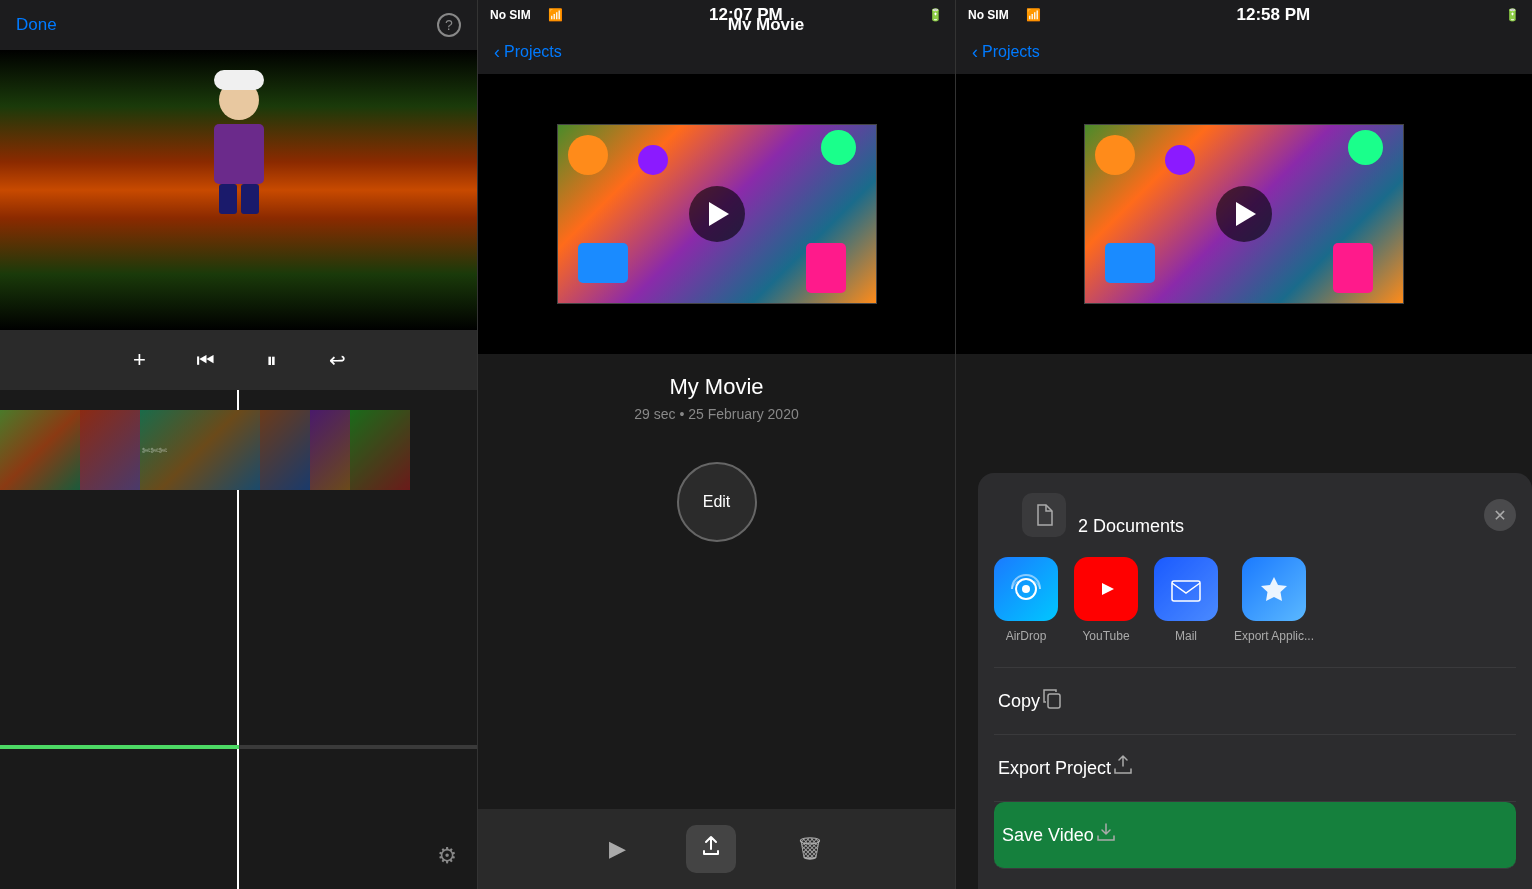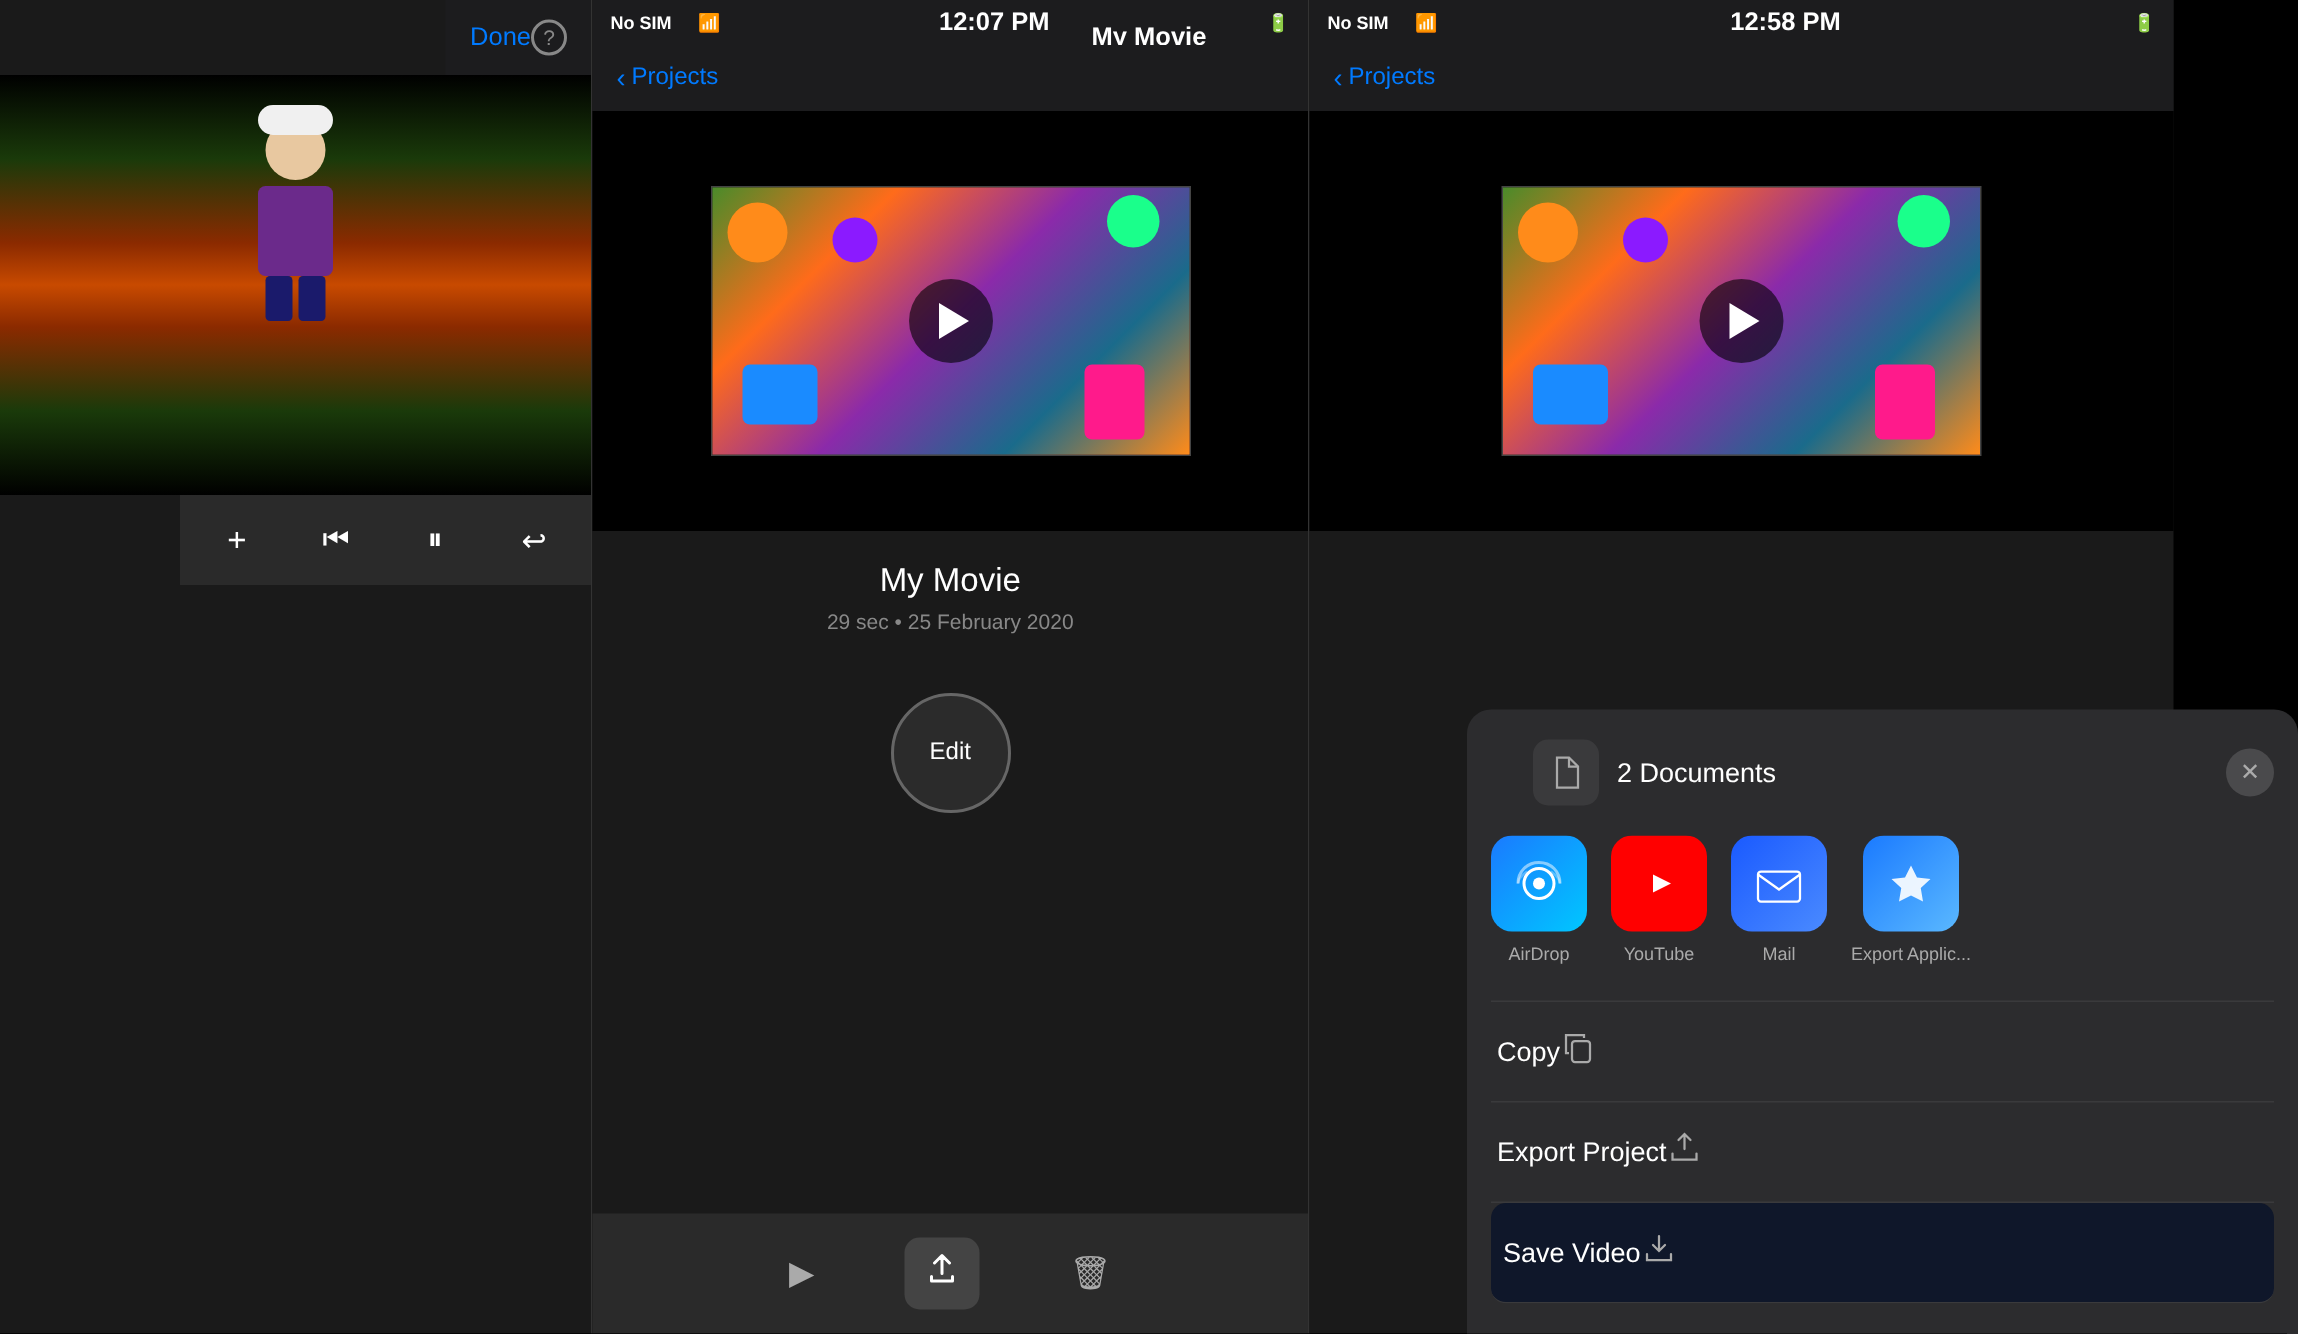--- a/index.html
+++ b/index.html
@@ -7,28 +7,27 @@
       width: 1532px;
       height: 889px;
       background: #000;
       display: flex;
       font-family: -apple-system, BlinkMacSystemFont, 'Helvetica Neue', Arial, sans-serif;
       overflow: hidden;
     }
 
     
     .panel-1 {
-      width: 395px;
+      width: 478px;
       height: 889px;
       background: #1a1a1a;
       display: flex;
       flex-direction: column;
       border-right: 1px solid #333;
       flex-shrink: 0;
-      align-items: flex-end;
     }
 
     .panel-1-header {
       display: flex;
       align-items: center;
       justify-content: space-between;
       padding: 8px 16px;
       background: #1c1c1e;
       height: 50px;
     }
@@ -440,21 +439,21 @@
     .share-action-row {
       display: flex;
       align-items: center;
       justify-content: flex-start;
       padding: 18px 4px;
       border-bottom: 1px solid #3a3a3c;
       cursor: pointer;
     }
 
     .share-action-row.highlighted {
-      background: #0f172a;
+      background: #15803d;
       border-radius: 10px;
       padding: 18px 8px;
     }
 
     .share-action-label {
       color: #fff;
       font-size: 18px;
     }
 
     .share-action-icon {
@@ -629,21 +628,21 @@
         <div class="play-button-overlay">
           <div class="play-triangle"></div>
         </div>
       </div>
     </div>
   </div>
 
   <div style="position:absolute;bottom:0;left:978px;width:554px;background:#2c2c2e;border-radius:16px 16px 0 0;padding:20px 16px;">
 
     <div style="display:flex;align-items:center;justify-content:space-between;margin-bottom:20px;">
-      <div style="display:flex;align-items:center;gap:12px;padding-left:28px;">
+      <div style="display:flex;align-items:flex-end;gap:12px;padding-left:28px;">
         <div class="doc-icon">
           <svg width="24" height="24" viewBox="0 0 24 24" fill="none">
             <path d="M6 2h8l6 6v14H6V2z" stroke="#aaa" stroke-width="1.5" fill="none"></path>
             <path d="M14 2v6h6" stroke="#aaa" stroke-width="1.5" fill="none"></path>
           </svg>
         </div>
         <span class="doc-count">2 Documents</span>
       </div>
       <div class="close-btn">✕</div>
     </div>

